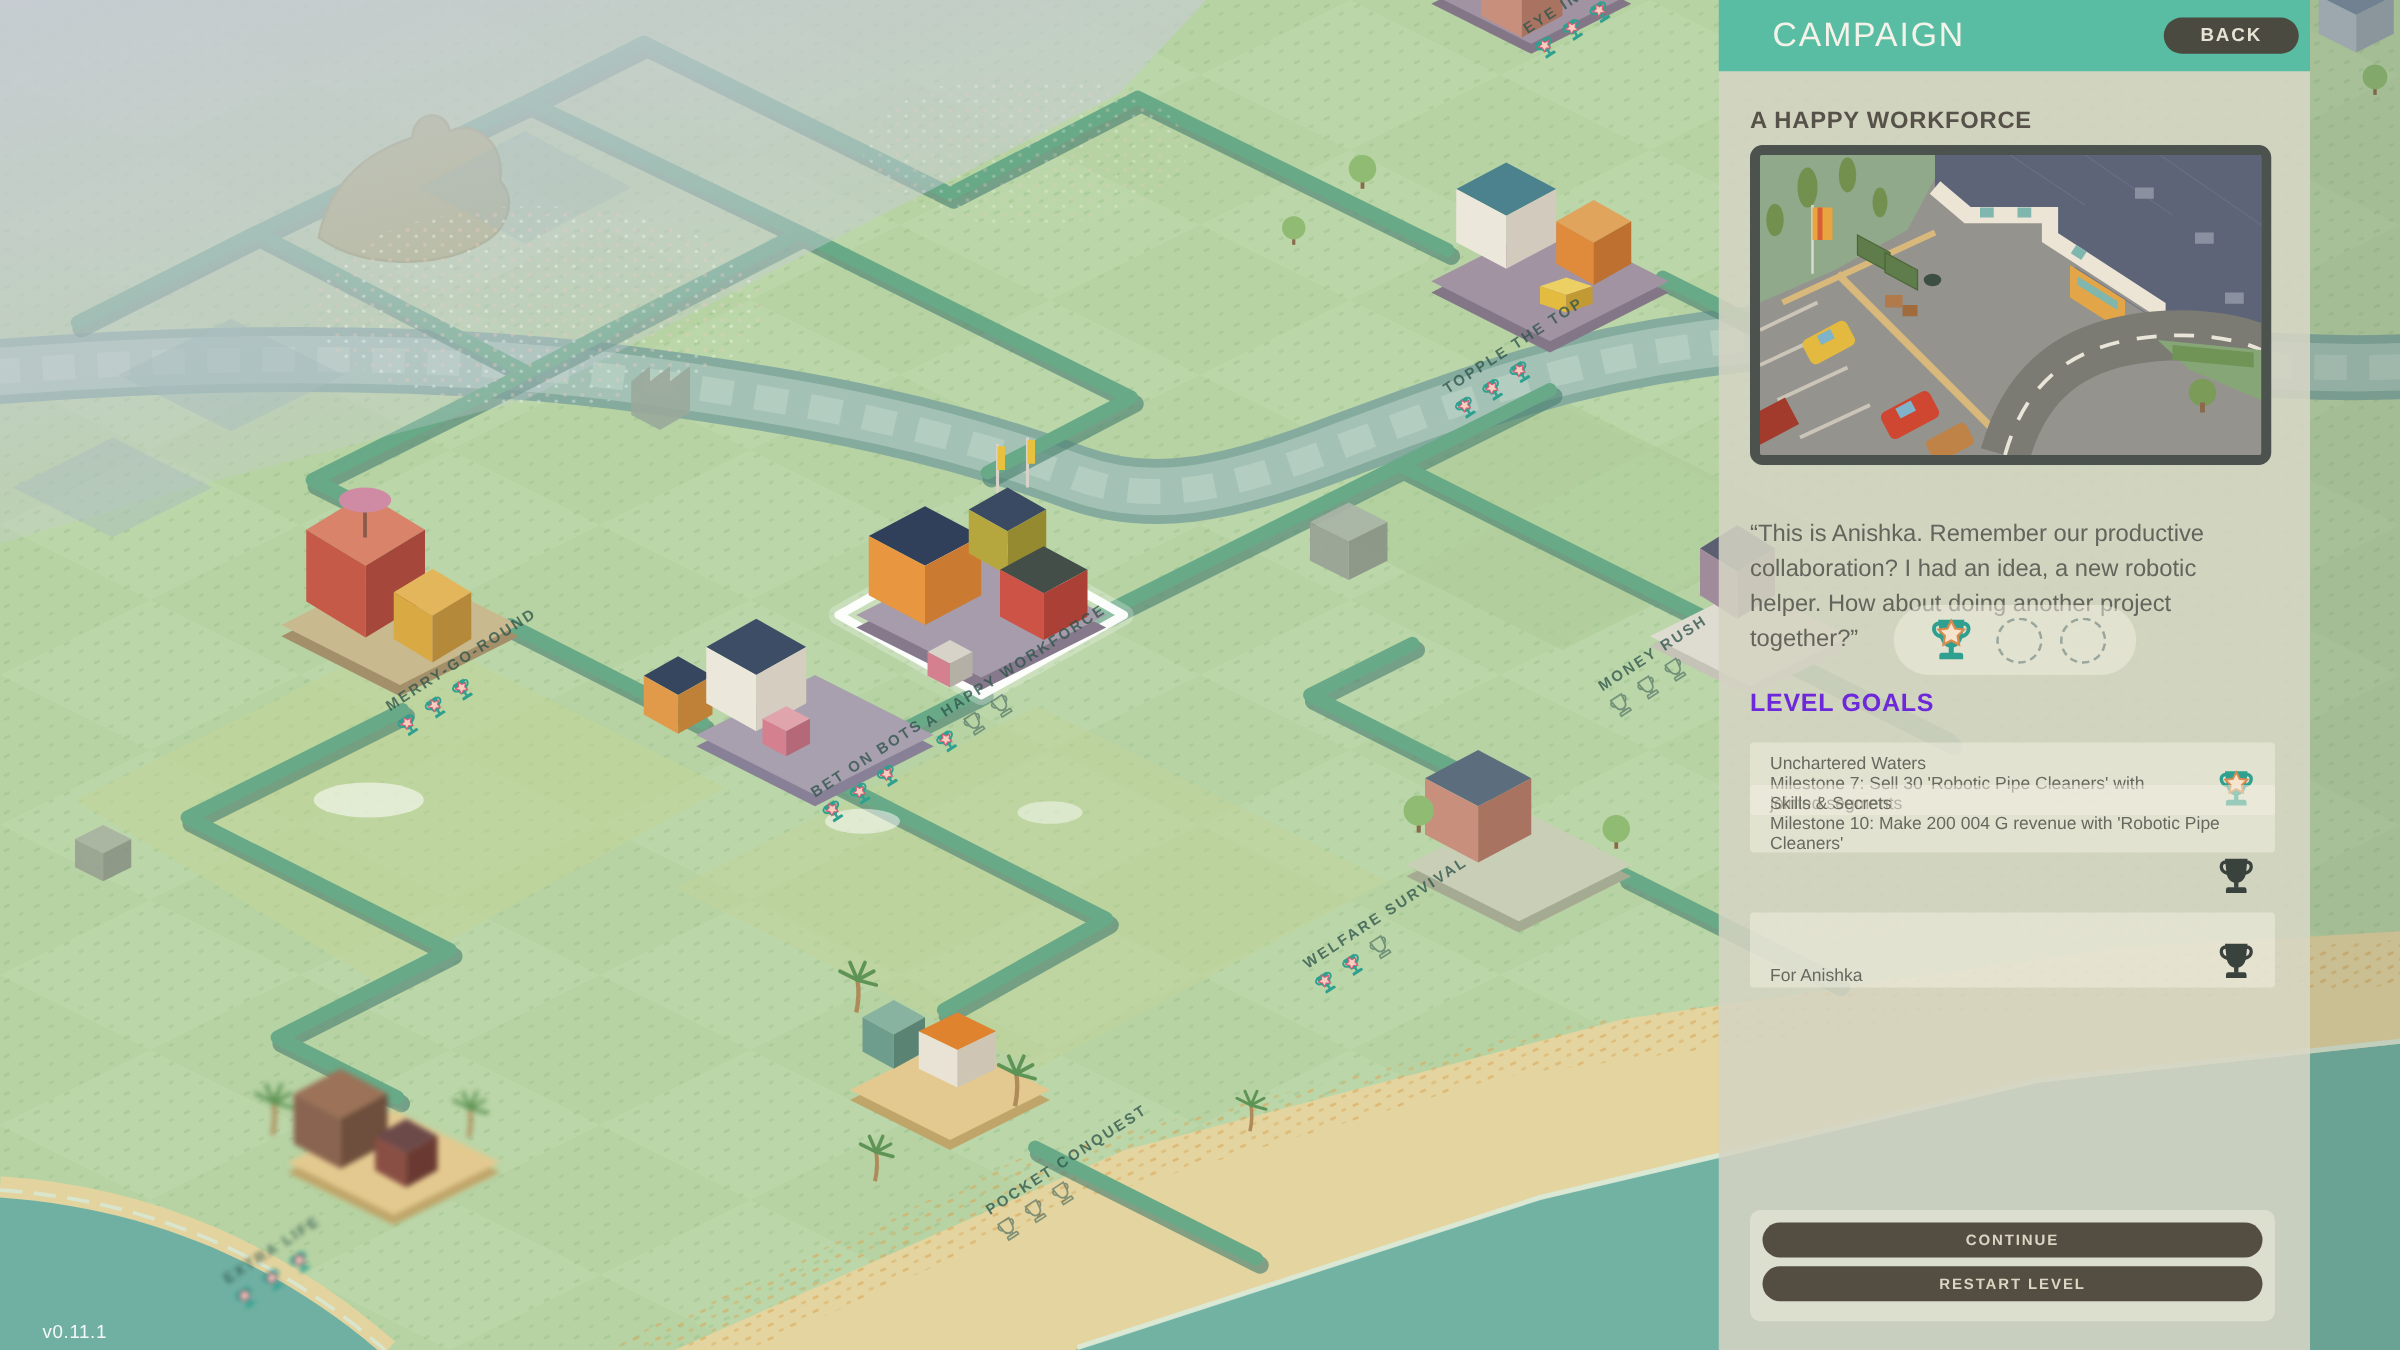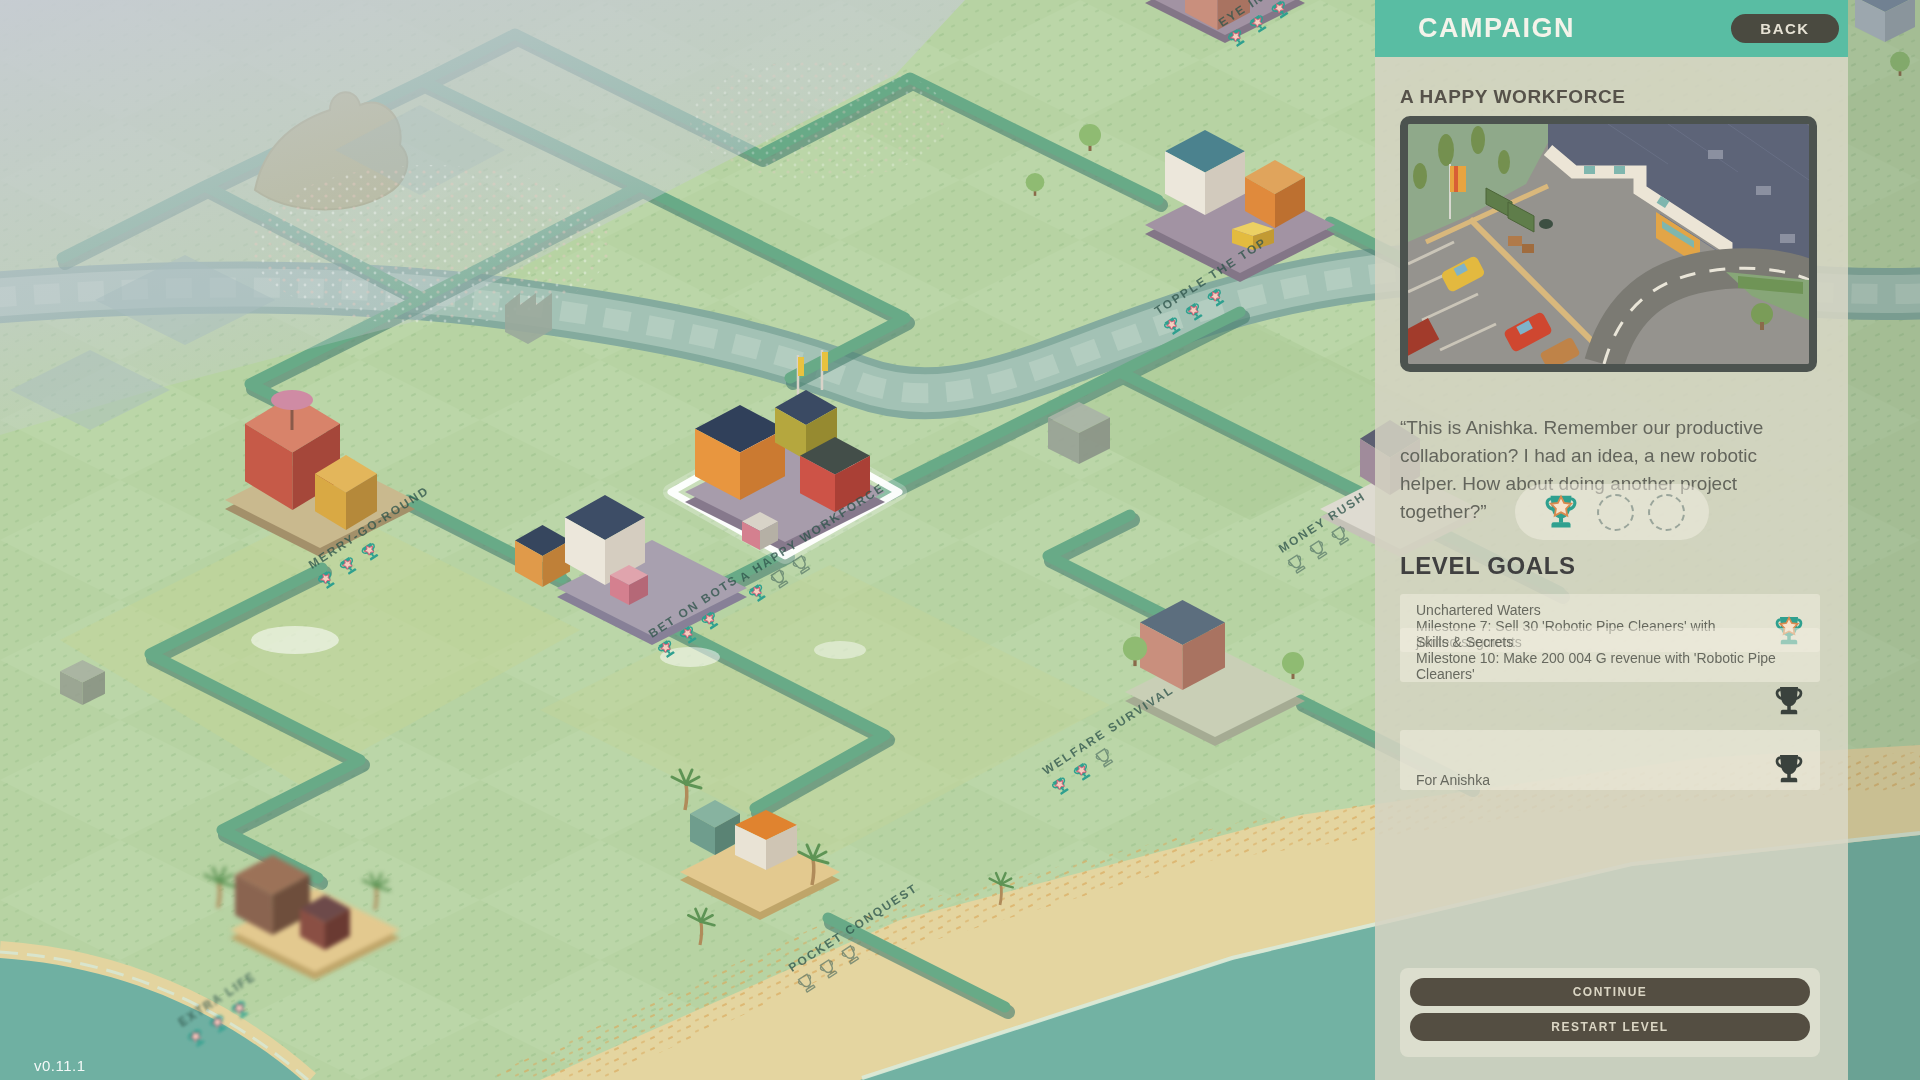--- a/index.html
+++ b/index.html
@@ -17,40 +17,40 @@
   .tr.earned .star{fill:#f4cfc0;stroke:#d95f78;stroke-width:1px;}
   .tr.unearned{color:#48695e;opacity:.62;}
   .site.blurred{filter:blur(1.5px);}
 
   
   .panel{position:absolute;left:1375px;top:0;width:473px;height:1080px;
     background:rgba(213,211,194,.87);}
   .edge-dim{position:absolute;left:1848px;top:0;width:72px;height:1080px;
     background:rgba(70,84,78,.17);}
   .panel-header{position:absolute;left:0;top:0;width:473px;height:57px;background:#59bda3;}
-  .panel-title{position:absolute;left:43px;top:13px;font-size:27px;font-weight:bold;
+  .panel-title{position:absolute;left:43px;top:13px;font-size:27px;font-weight:normal;
     color:#f4f3ea;letter-spacing:1.5px;}
   .back-btn{position:absolute;right:9px;top:14px;width:108px;height:29px;border:none;
     border-radius:15px;background:#4a4a40;color:#e6e2d4;font-weight:bold;font-size:15px;
     letter-spacing:1.5px;font-family:inherit;cursor:pointer;}
   .level-title{position:absolute;left:25px;top:86px;font-size:19px;font-weight:bold;
     color:#56524a;letter-spacing:.6px;}
   .preview{position:absolute;left:25px;top:116px;width:401px;height:240px;
     border:8px solid #4c534f;border-radius:10px;overflow:hidden;background:#95938e;}
   .preview svg{display:block;width:100%;height:100%;}
   .quote{position:absolute;left:25px;top:386px;width:414px;font-size:19px;
     line-height:28px;color:#63655c;margin-top:28px;}
   .trophy-pill{position:absolute;left:50%;transform:translateX(-50%);top:484px;height:56px;
     padding:0 24px;border-radius:28px;background:rgba(243,240,227,.5);
     display:flex;align-items:center;gap:14px;}
   .pill-trophy{width:44px;height:44px;color:#2fa08f;}
   .pill-trophy .star{fill:#f6e3cb;stroke:#d98a4f;stroke-width:1px;}
   .slot{width:33px;height:33px;border:2px dashed #9aa59b;border-radius:50%;}
-  .goals-heading{position:absolute;left:25px;top:552px;font-size:24px;font-weight:bold;
-    color:#404040;letter-spacing:.6px;}
+  .goals-heading{position:absolute;left:25px;top:552px;font-size:20px;font-weight:bold;
+    color:#6d28d9;letter-spacing:.6px;}
   .goal-card{position:absolute;left:25px;width:420px;background:rgba(240,237,222,.55);
     border-radius:3px;display:flex;align-items:flex-end;padding:6px 12px 2px 16px;
     box-sizing:border-box;}
   .goal-card.c1{top:594px;height:58px;}
   .goal-card.c2{top:628px;height:54px;flex-direction:column;}
   .goal-card.c3{top:730px;height:60px;}
   .goal-text{flex:1;font-size:14px;line-height:16px;color:#67695f;padding-right:10px;}
   .goal-trophy{width:38px;height:38px;flex:0 0 38px;}
   .goal-trophy.done{color:#2fa08f;}
   .goal-trophy.done .star{fill:#f6e3cb;stroke:#d98a4f;stroke-width:1px;}

